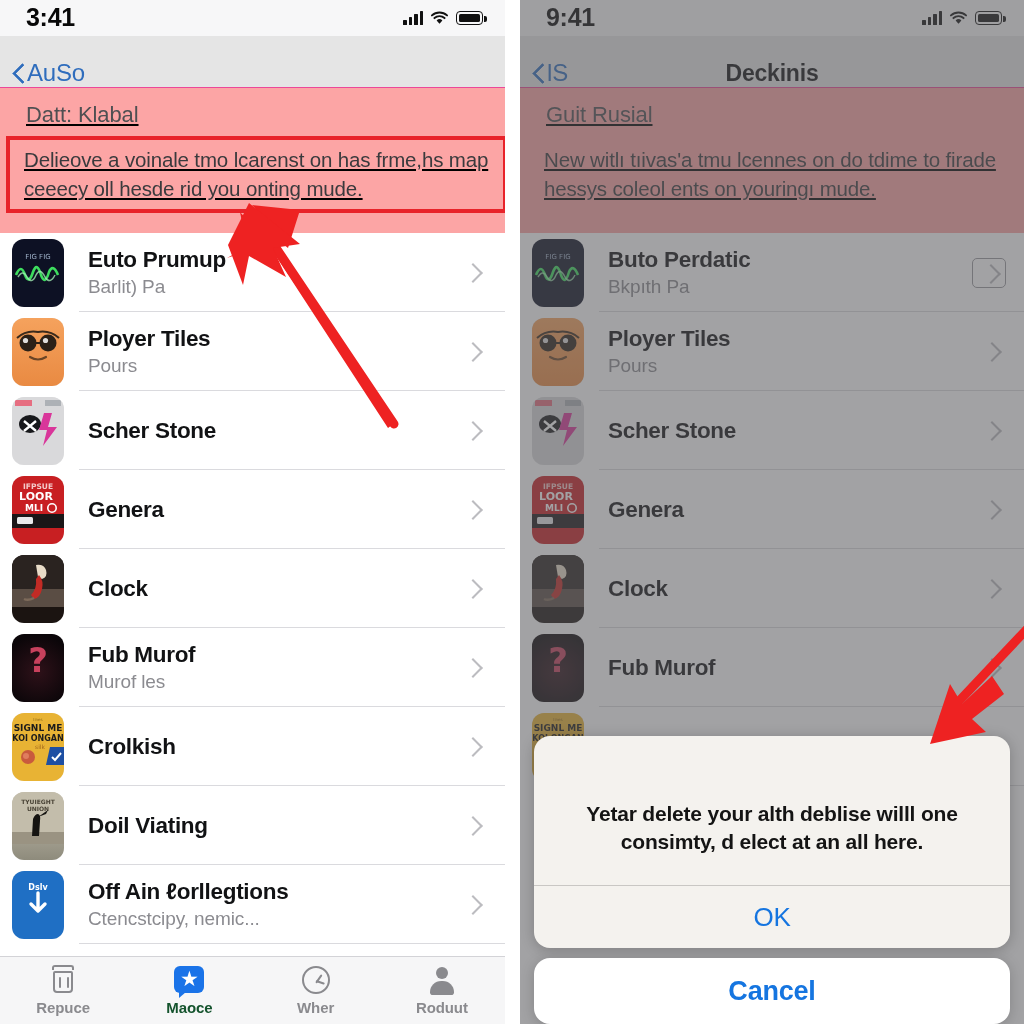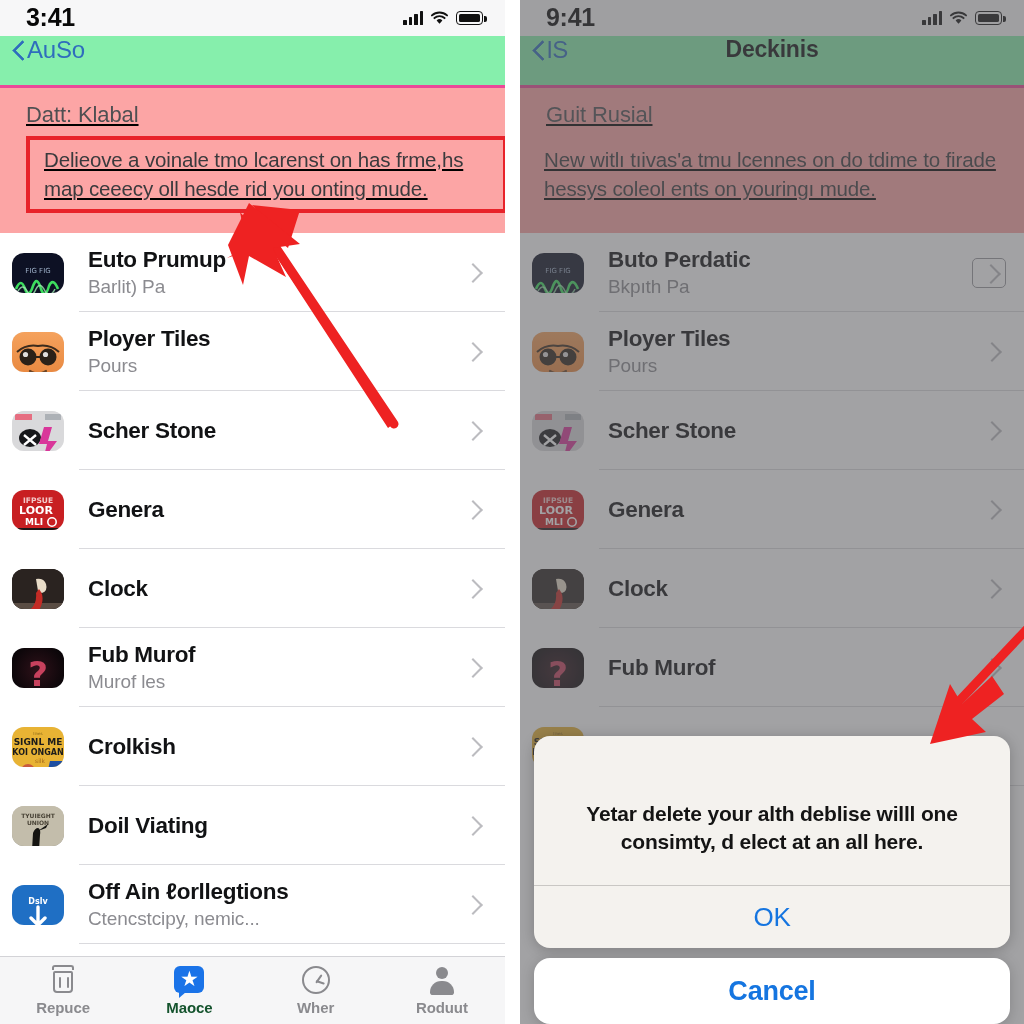--- a/index.html
+++ b/index.html
@@ -79,24 +79,24 @@
     right: -4.5px; top: 4px;
     width: 2.6px; height: 6px;
     background: #111; border-radius: 0 2px 2px 0;
   }
   .batt > span { display: block; width: 100%; height: 100%; background: #111; border-radius: 1.6px; }
 
   
   .navbar {
     position: relative;
     height: 52px;
-    background: #86efac;
-    border-bottom: 3px solid #ec4899;
+    background: #e5e5e5;
+    border-bottom: 1px solid #ec4899;
     display: flex;
-    align-items: flex-start;
+    align-items: flex-end;
   }
   .nav-back {
     display: flex; align-items: center;
     gap: 2px;
     padding-left: 12px;
     color: #2f6dbd;
     font-size: 24px;
     font-weight: 400;
     letter-spacing: -0.2px;
   }
@@ -139,21 +139,20 @@
   .banner-body {
     font-size: 20.5px;
     line-height: 1.42;
     color: #3a3a3d;
     padding: 7px 14px 8px 16px;
     letter-spacing: -0.15px;
   }
   .banner-body.boxed {
     outline: 4px solid #e8232a;
     outline-offset: -2px;
-    margin-left: 20px;
   }
 
   
   .list { background: #ffffff; }
   .row {
     position: relative;
     display: flex;
     align-items: center;
     height: 79px;
     padding-left: 12px;
@@ -162,21 +161,21 @@
   .row::after {
     content: "";
     position: absolute;
     left: 79px; right: 0; bottom: 0;
     height: 1px;
     background: #dadade;
   }
   .row:last-child::after { left: 79px; }
 
   .appicon {
-    width: 52px; height: 40px;
+    width: 52px; height: 68px;
     border-radius: 12px;
     flex: 0 0 52px;
     position: relative;
     overflow: hidden;
     box-shadow: inset 0 0 0 0.5px rgba(0,0,0,0.10);
   }
   .rowtext {
     flex: 1;
     min-width: 0;
     padding-left: 24px;

